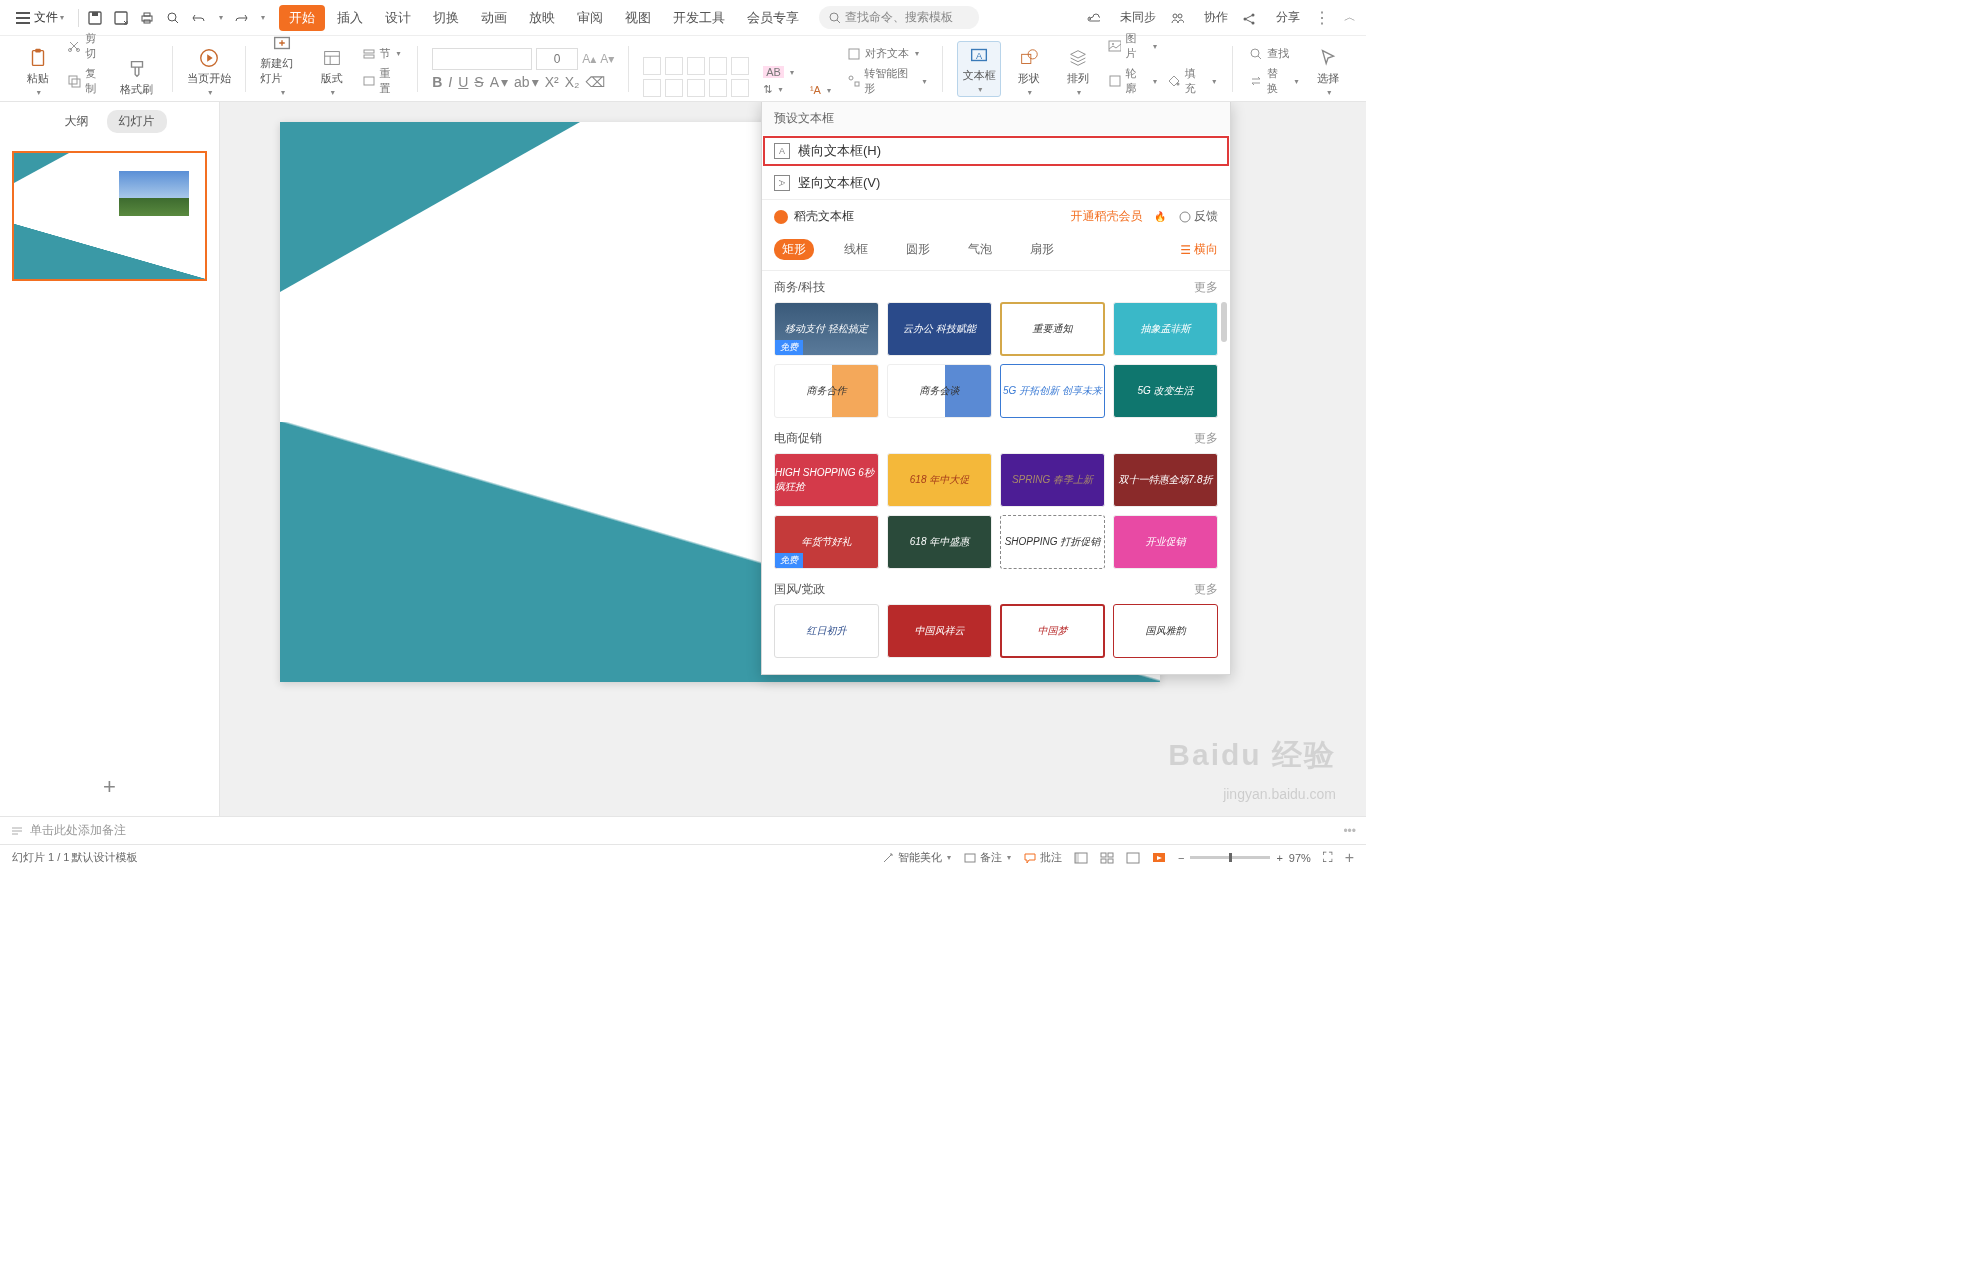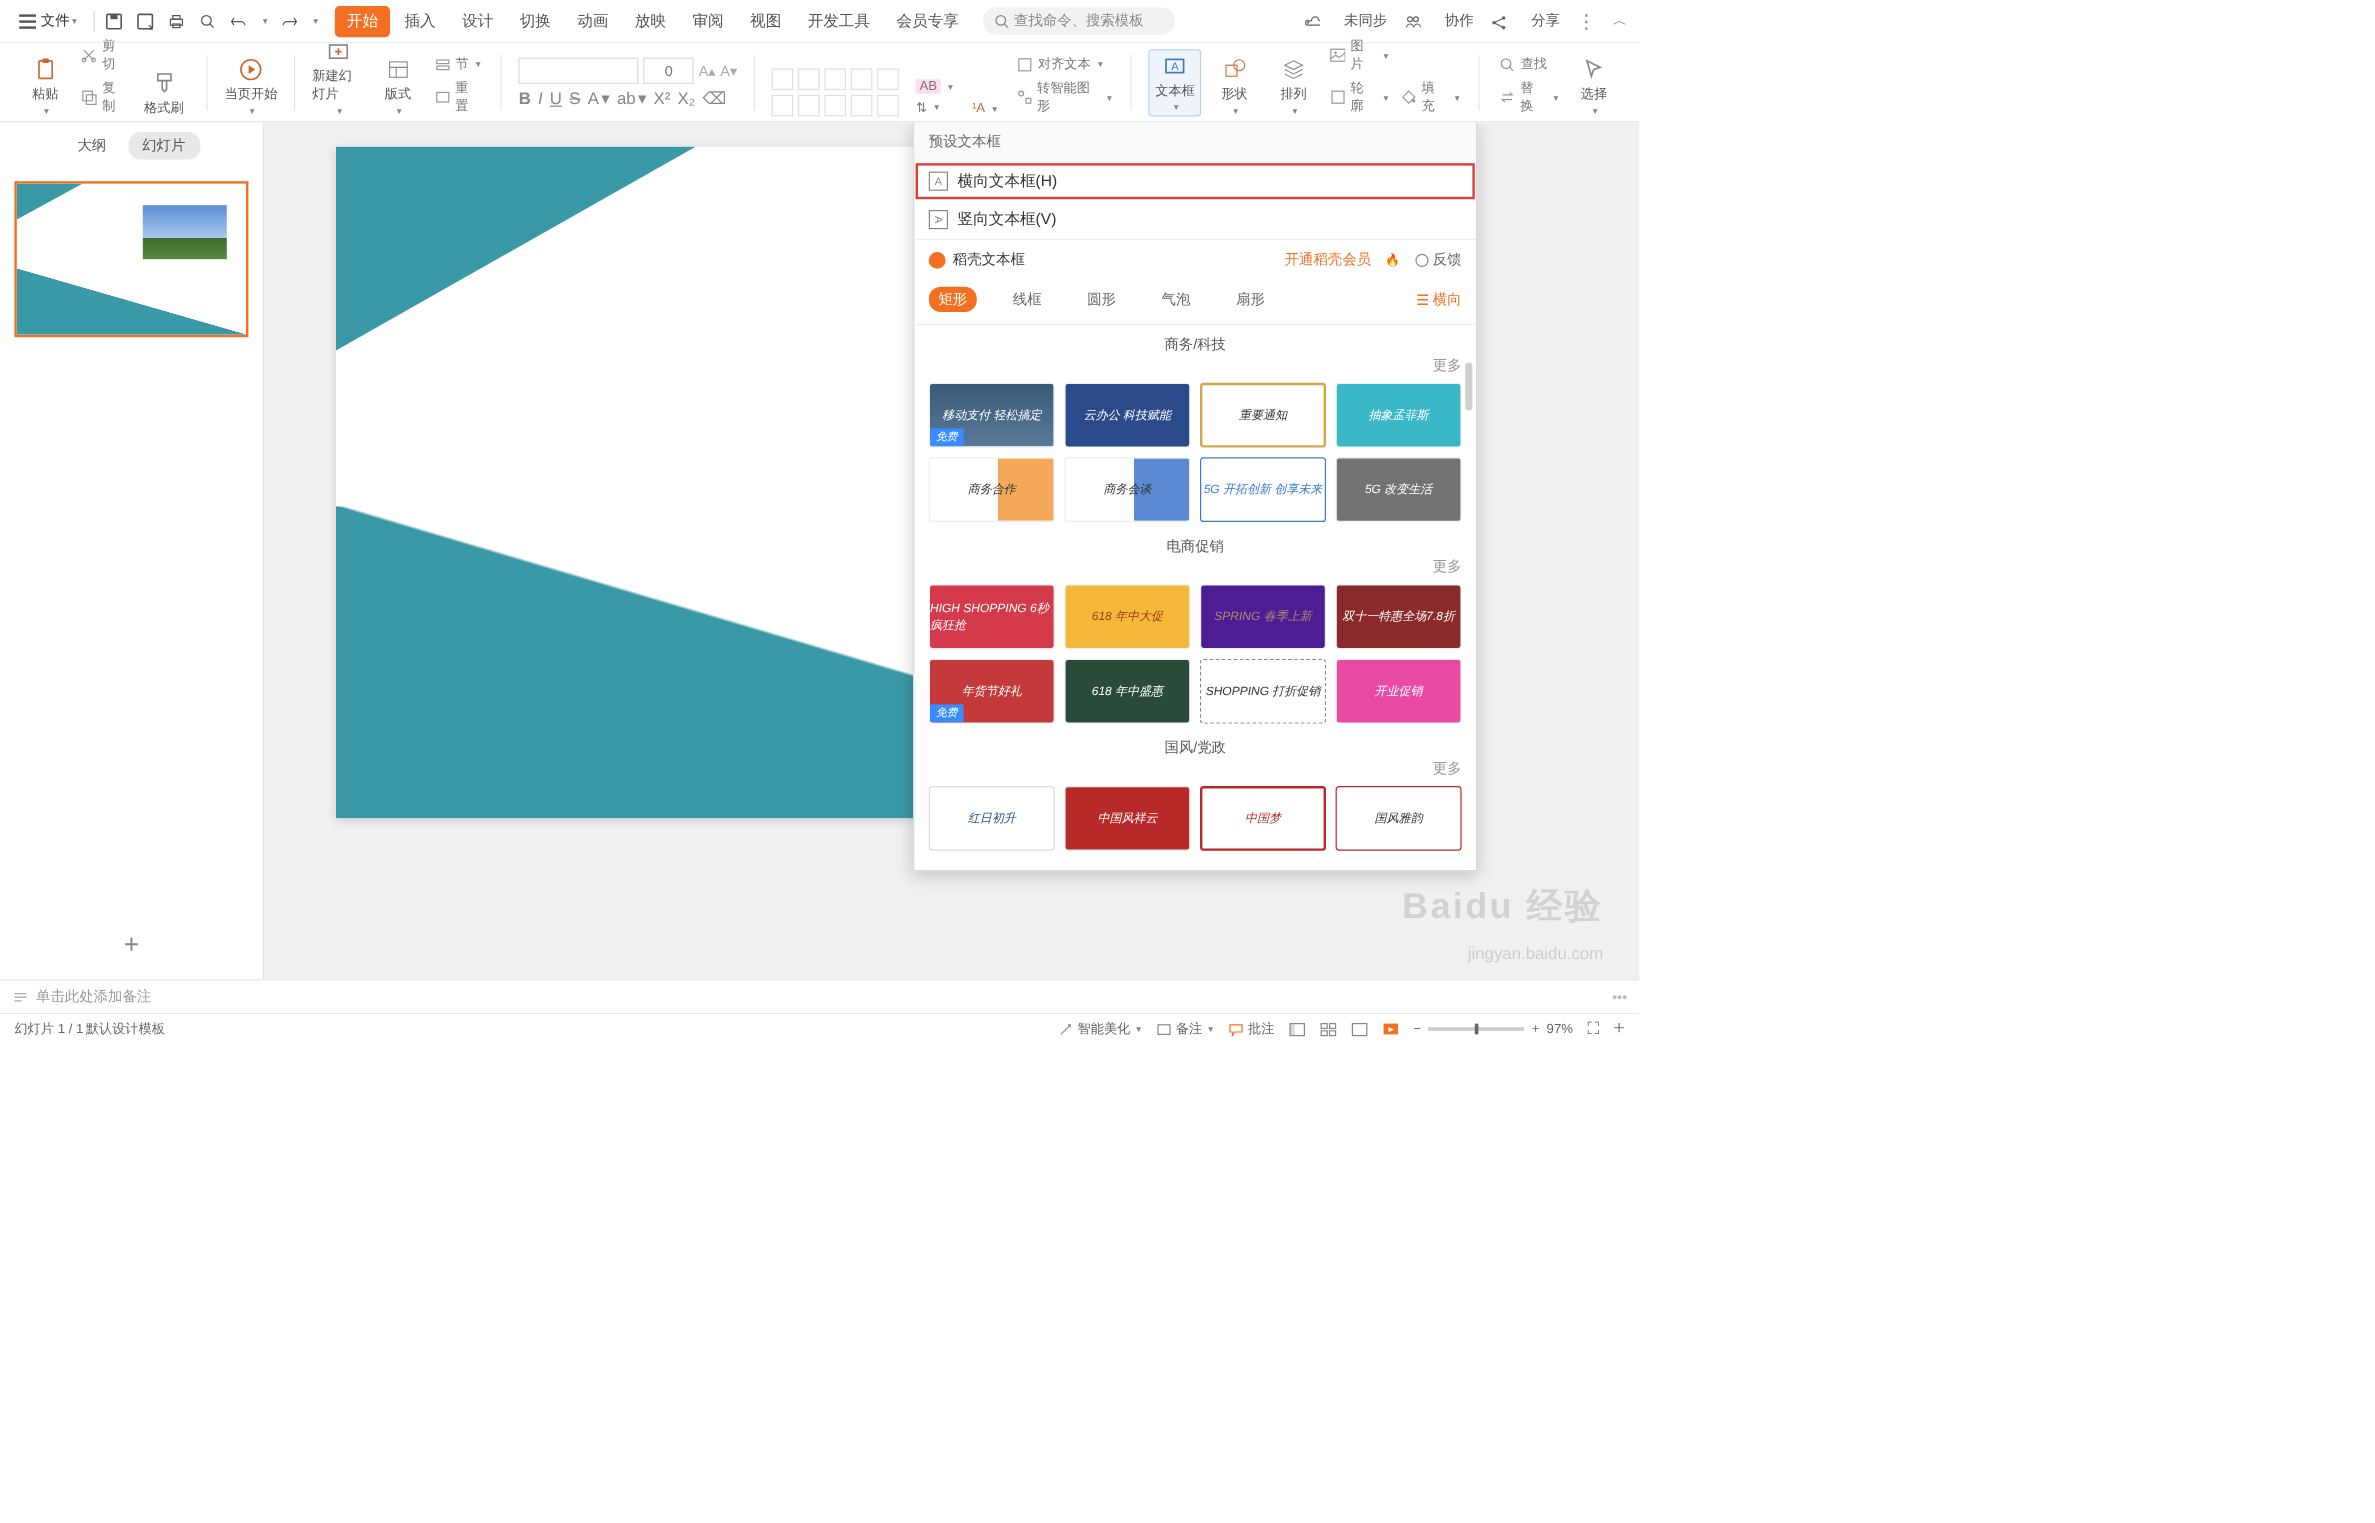--- a/index.html
+++ b/index.html
@@ -64,21 +64,21 @@
 .dd-opt .oic { width:16px; height:16px; border:1px solid #888; display:flex; align-items:center; justify-content:center; font-size:9px; color:#888;}
 .dd-shell-head { display:flex; align-items:center; padding:8px 12px; border-top:1px solid #eee; font-size:12px;}
 .dd-shell-head .sh-ic { width:14px;height:14px;background:#f36f21;border-radius:50%; margin-right:6px;}
 .dd-shell-head .rlink { margin-left:auto; color:#f36f21; display:flex; align-items:center; gap:12px; cursor:pointer;justify-content:flex-end;}
 .dd-shell-head .fb { margin-left:12px; color:#666; display:flex; align-items:center; gap:3px; cursor:pointer;}
 .dd-cats { display:flex; gap:22px; padding:6px 12px 10px; border-bottom:1px solid #eee; align-items:center; font-size:12px;}
 .dd-cat { color:#666; cursor:pointer; padding:2px 8px; border-radius:10px;}
 .dd-cat.active { background:#f36f21; color:#fff; }
 .dd-hfilter { margin-left:auto; color:#f36f21; cursor:pointer; display:flex;align-items:center;gap:3px;}
 .dd-grid-section { padding:8px 12px 4px; }
-.dd-gs-head { display:flex; align-items:center; font-size:12px; color:#555; margin-bottom:6px;flex-direction:column;}
+.dd-gs-head { display:flex; align-items:center; font-size:12px; color:#555; margin-bottom:6px;}
 .dd-gs-head .more { margin-left:auto; color:#999; cursor:pointer;}
 .dd-grid { display:grid; grid-template-columns:repeat(4, 1fr); gap:8px; }
 .card { height:54px; border:1px solid #eee; border-radius:3px; background:#f5f5f5; position:relative; overflow:hidden; display:flex; align-items:center; justify-content:center; font-size:10px; color:#fff; cursor:pointer;font-style:italic;}
 .card .free-tag { position:absolute; left:0; bottom:0; background:#3a8cff; color:#fff; font-size:9px; padding:1px 5px; }
 .watermark { position:absolute; right:30px; bottom:40px; color:rgba(0,0,0,.12); font-size:30px; pointer-events:none; font-weight:bold; letter-spacing:2px;}
 .watermark2 { position:absolute; right:30px; bottom:14px; color:rgba(0,0,0,.15); font-size:14px; pointer-events:none;}
 .ic { display:inline-block; }
 svg { display:block; }
 .caret { font-size:8px; color:#888; margin-left:2px;}
 .scroll-handle { position:absolute; right:3px; top:200px; width:6px; height:40px; background:#d0d0d0; border-radius:3px;}
@@ -480,21 +480,21 @@
               </div>
             <div class="card" style="background:linear-gradient(90deg,#fff 55%,#f4a85a 55%);color:#333">
                 <span>商务合作</span>
               </div>
             <div class="card" style="background:linear-gradient(90deg,#fff 55%,#5a8ad4 55%);color:#333">
                 <span>商务会谈</span>
               </div>
             <div class="card" style="background:#fff;color:#3a7ad4;border:1px solid #3a7ad4">
                 <span>5G 开拓创新 创享未来</span>
               </div>
-            <div class="card" style="background:#737373">
+            <div class="card" style="background:#0f766e">
                 <span>5G 改变生活</span>
               </div>
           </div>
         </div>
 
         <div class="dd-grid-section">
           <div class="dd-gs-head">
               <span>电商促销</span>
               <span class="more">更多</span>
             </div>

